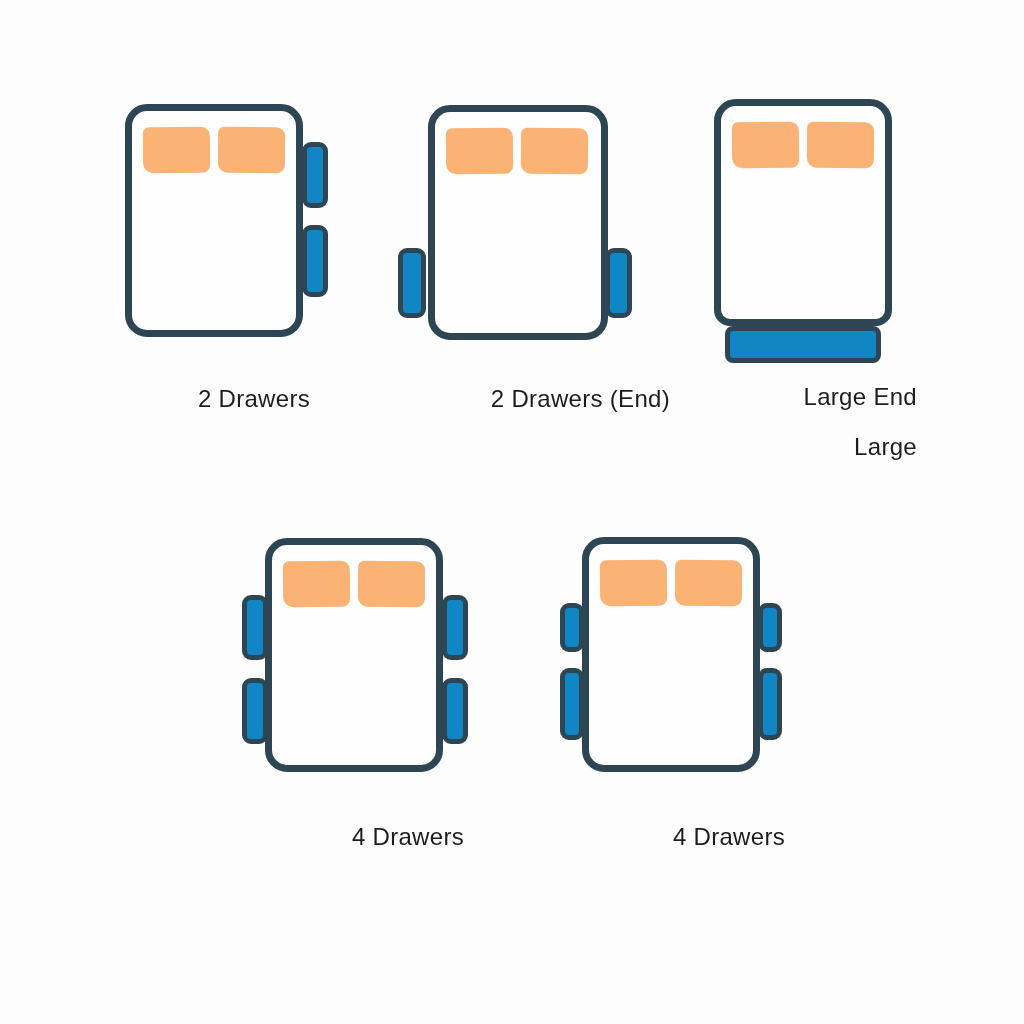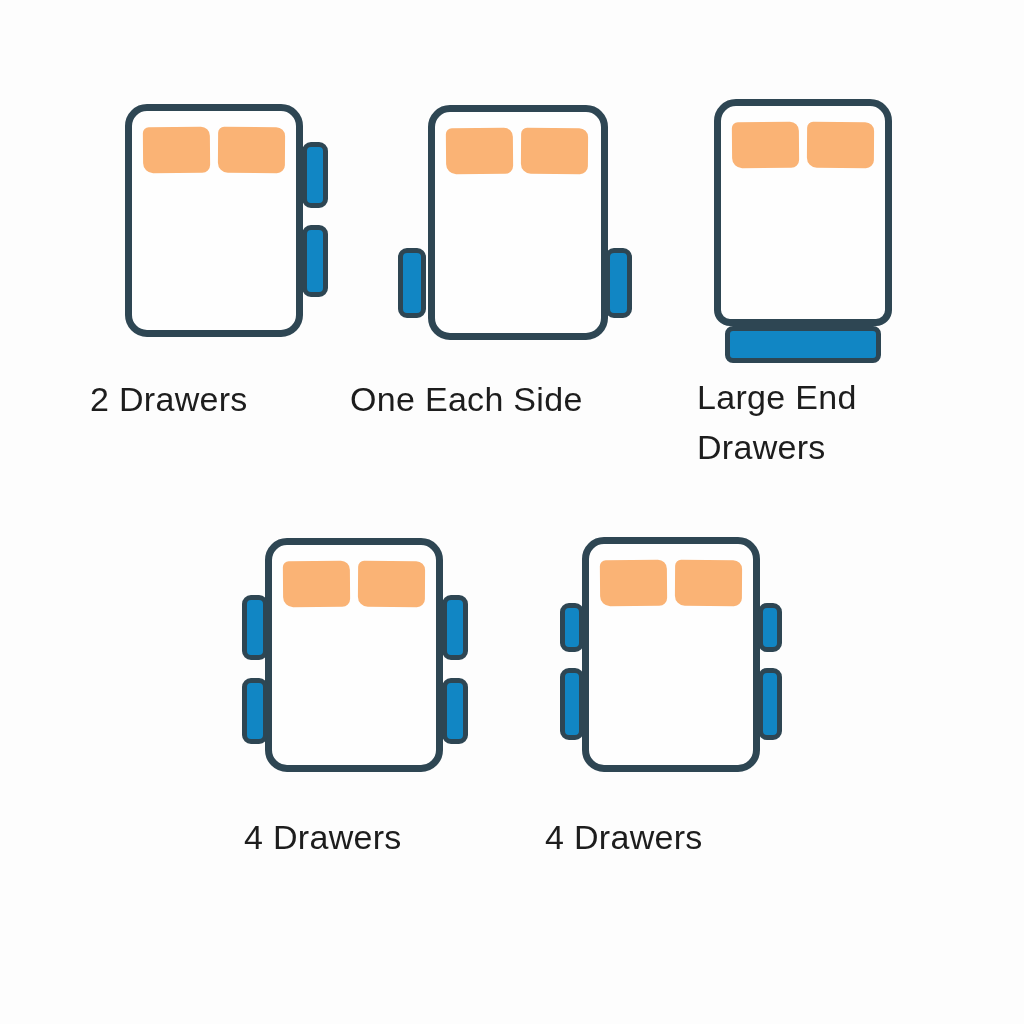--- a/index.html
+++ b/index.html
@@ -33,24 +33,24 @@
   .drawer {
     position: absolute;
     box-sizing: border-box;
     background: var(--drawer-blue, #1186c4);
     border: 5px solid var(--outline, #2e4653);
     border-radius: 9px;
   }
   .bed-label {
     position: absolute;
     color: var(--text, #1d1d1d);
-    font-size: 34px;
+    font-size: 24px;
     line-height: 50px;
     letter-spacing: 0.3px;
-    text-align: left;
+    text-align: right;
   }
   .bed-label span { display: block; }
 
   
   .bedA { left: 125px; top: 104px; width: 178px; height: 233px; }
   .bedA .drawer.d1 { right: -32px; top: 31px;  width: 26px; height: 66px; }
   .bedA .drawer.d2 { right: -32px; top: 114px; width: 26px; height: 72px; }
   .labelA { left: 90px;  top: 374px; width: 220px; }
 
   
@@ -95,31 +95,31 @@
     <span>2 Drawers</span>
   </div>
 
   <div class="bed-body bedB">
     <div class="pillow p1"></div>
     <div class="pillow p2"></div>
     <div class="drawer d1"></div>
     <div class="drawer d2"></div>
   </div>
   <div class="bed-label labelB">
-    <span>One Each Side</span>
+    <span>2 Drawers (End)</span>
   </div>
 
   <div class="bed-body bedC">
     <div class="pillow p1"></div>
     <div class="pillow p2"></div>
     <div class="drawer end"></div>
   </div>
   <div class="bed-label labelC">
     <span>Large End</span>
-    <span>Drawers</span>
+    <span>Large</span>
   </div>
 
   <div class="bed-body bedD">
     <div class="pillow p1"></div>
     <div class="pillow p2"></div>
     <div class="drawer d1"></div>
     <div class="drawer d2"></div>
     <div class="drawer d3"></div>
     <div class="drawer d4"></div>
   </div>

